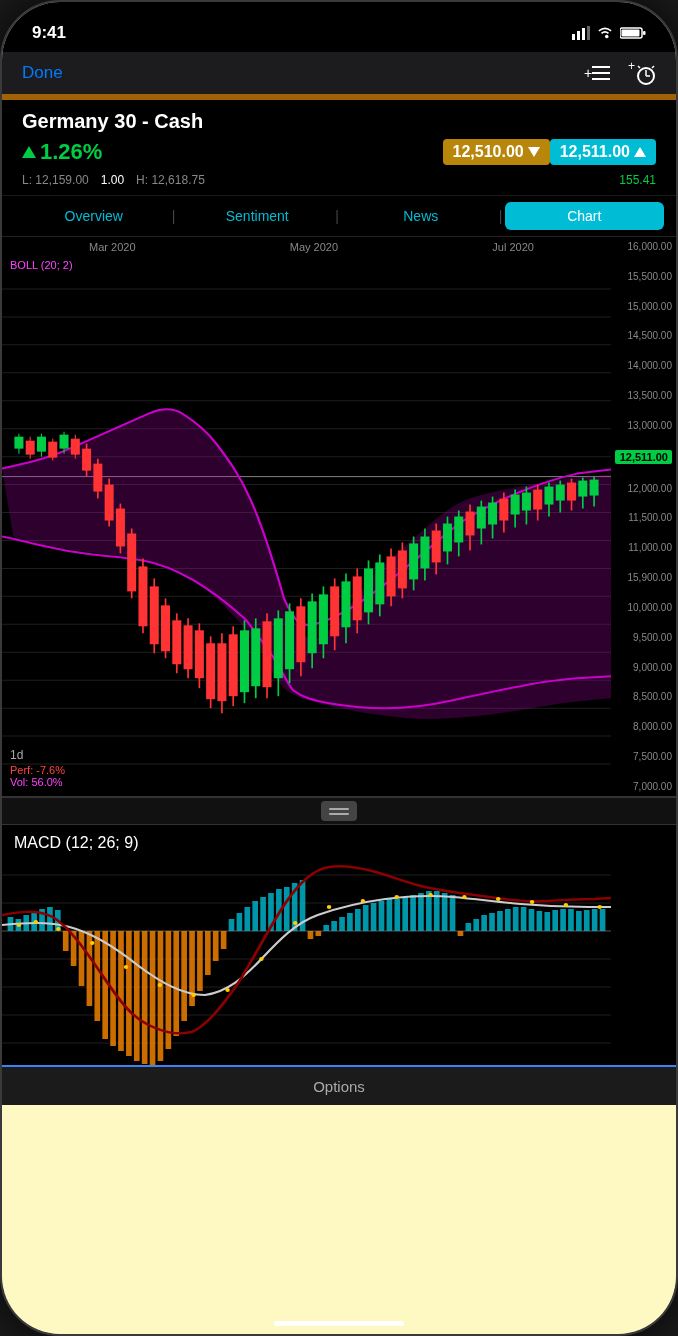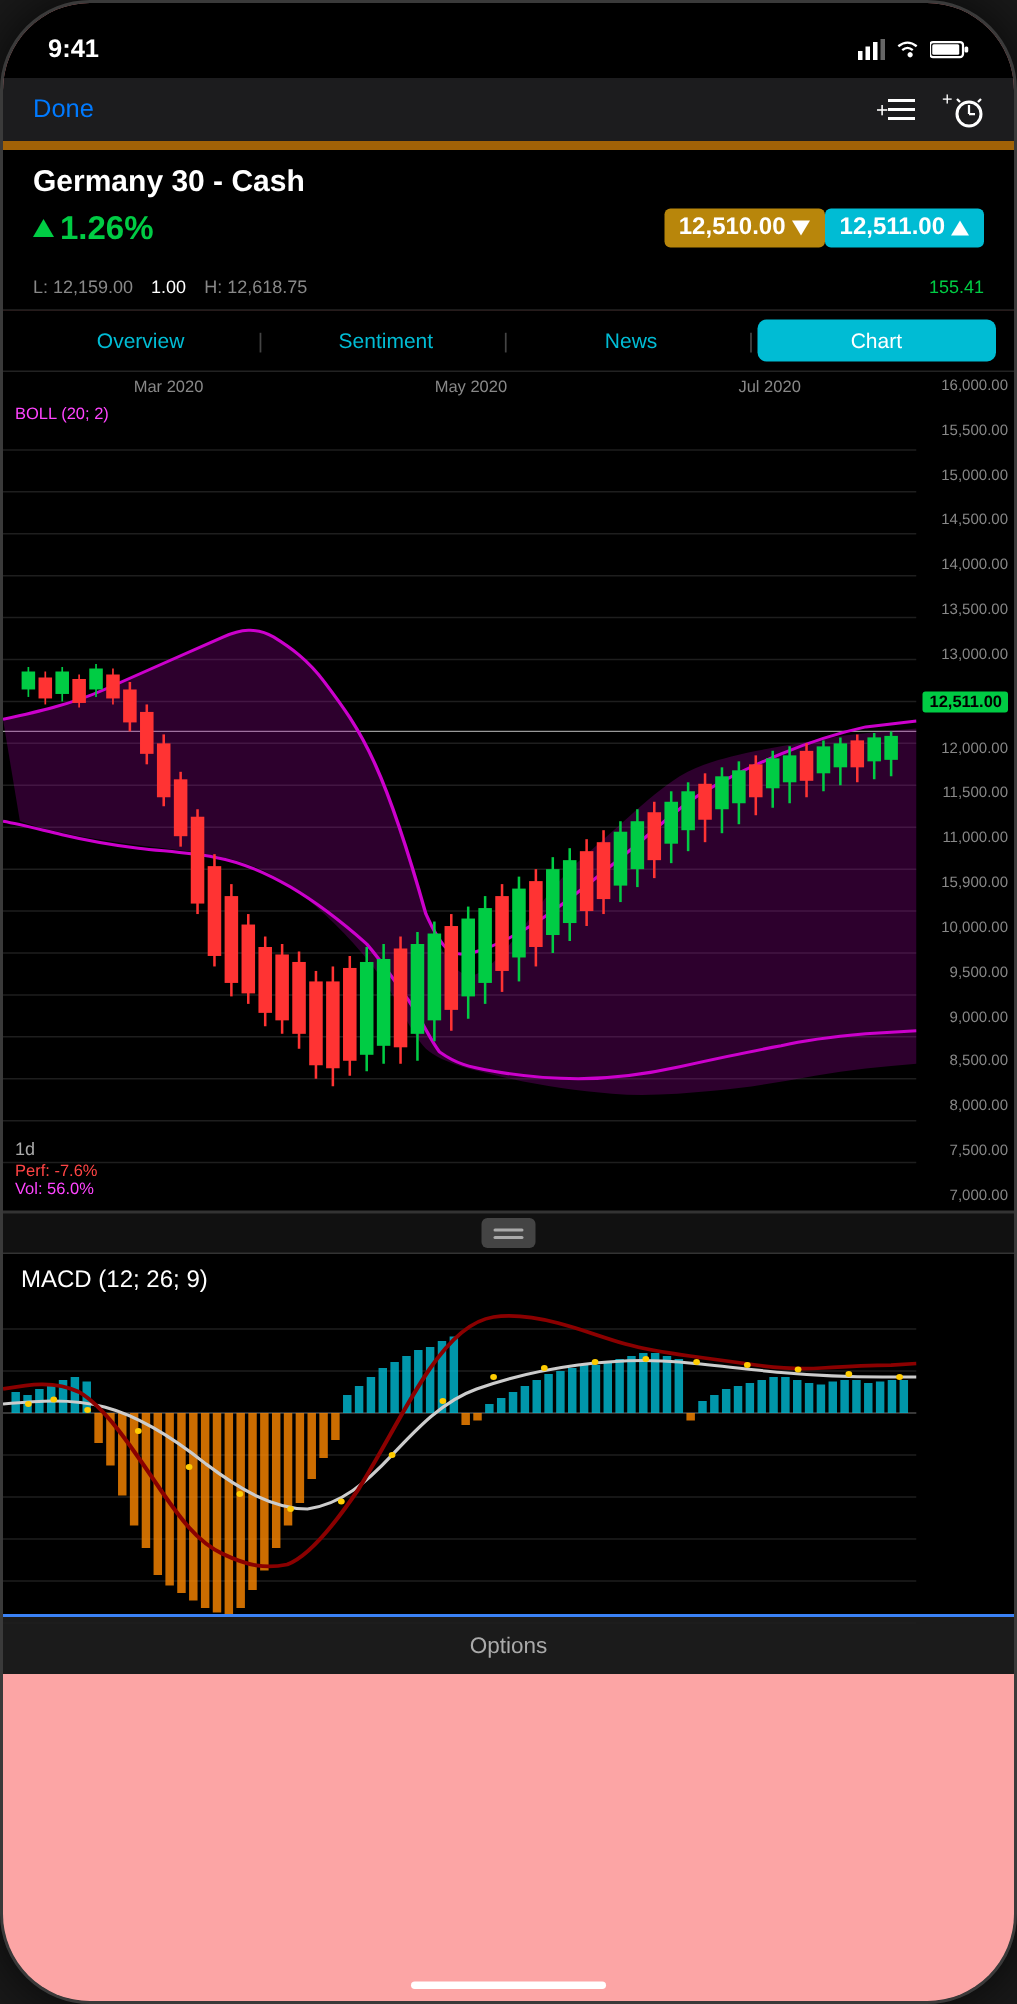--- a/index.html
+++ b/index.html
@@ -20,21 +20,21 @@
       background: #1c1c1e;
       border-radius: 60px;
       position: relative;
       overflow: hidden;
       border: 2px solid #3a3a3a;
       box-shadow: inset 0 0 0 1px #555, 0 0 40px rgba(0,0,0,0.8);
     }
     .phone-screen {
       position: absolute;
       top: 0; left: 0; right: 0; bottom: 0;
-      background: #fca5a5;
+      background: #fef9c3;
       border-radius: 30px;
       overflow: hidden;
     }
     
     .status-bar {
       height: 50px;
       background: #000;
       display: flex;
       align-items: center;
       justify-content: space-between;
@@ -158,21 +158,21 @@
       border-left: 6px solid transparent;
       border-right: 6px solid transparent;
       border-bottom: 10px solid #fff;
       display: inline-block;
     }
     .price-details {
       display: flex;
       gap: 12px;
       font-size: 12px;
       color: #888;
-      margin-top: 19px;
+      margin-top: 8px;
     }
     .spread-val {
       color: #fff;
     }
     
     .tab-bar {
       background: #000;
       display: flex;
       border-bottom: 1px solid #222;
       padding: 6px 12px;

